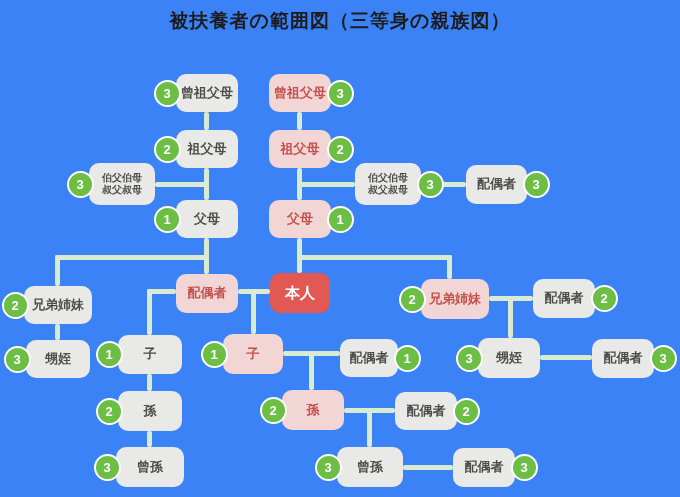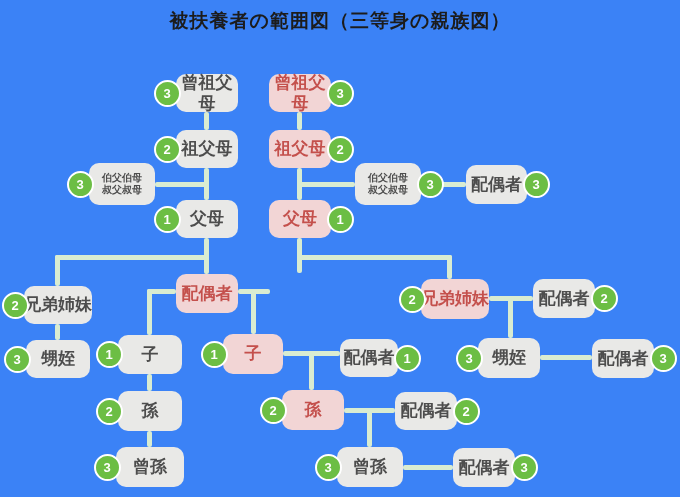--- a/index.html
+++ b/index.html
@@ -29,21 +29,21 @@
     border-radius: 2px;
   }
   .node {
     position: absolute;
     border-radius: 10px;
     display: flex;
     align-items: center;
     justify-content: center;
     text-align: center;
     font-weight: bold;
-    font-size: 17px;
+    font-size: 13px;
     line-height: 1.25;
     white-space: pre-line;
     box-sizing: border-box;
   }
   .node.inlaw { background: #e9e9e7; color: #4d4d4d; }
   .node.blood { background: #f2d5d5; color: #c4504c; }
   .node.self  { background: #e25852; color: #ffffff; font-size: 15px; }
   .node.small { font-size: 10px; }
   .badge {
     position: absolute;
@@ -107,20 +107,21 @@
     <div class="badge" style="left: 1.5px; top: 291.5px;">2</div>
     <div class="node inlaw" style="left: 26px; top: 340px; width: 64px; height: 38px;"><span>甥姪</span></div>
     <div class="badge" style="left: 3.5px; top: 345.5px;">3</div>
     <div class="node inlaw" style="left: 118px; top: 335px; width: 64px; height: 39px;"><span>子</span></div>
     <div class="badge" style="left: 95.5px; top: 341px;">1</div>
     <div class="node inlaw" style="left: 118px; top: 391px; width: 64px; height: 40px;"><span>孫</span></div>
     <div class="badge" style="left: 95.5px; top: 397.5px;">2</div>
     <div class="node inlaw" style="left: 116px; top: 447px; width: 68px; height: 40px;"><span>曾孫</span></div>
     <div class="badge" style="left: 93.5px; top: 453.5px;">3</div>
     <div class="node blood" style="left: 176px; top: 274px; width: 62px; height: 39px;"><span>配偶者</span></div>
+    <div class="node self" style="left: 270px; top: 273px; width: 60px; height: 40px;"><span>本人</span></div>
     <div class="node blood" style="left: 269px; top: 74px; width: 62px; height: 38px;"><span>曾祖父母</span></div>
     <div class="badge" style="left: 326.5px; top: 79.5px;">3</div>
     <div class="node blood" style="left: 269px; top: 130px; width: 62px; height: 38px;"><span>祖父母</span></div>
     <div class="badge" style="left: 326.5px; top: 135.5px;">2</div>
     <div class="node blood" style="left: 269px; top: 200px; width: 62px; height: 38px;"><span>父母</span></div>
     <div class="badge" style="left: 326.5px; top: 205.5px;">1</div>
     <div class="node inlaw small" style="left: 355px; top: 163px; width: 66px; height: 42px;"><span>伯父伯母
 叔父叔母</span></div>
     <div class="badge" style="left: 416.5px; top: 170.5px;">3</div>
     <div class="node inlaw" style="left: 466px; top: 165px; width: 61px; height: 39px;"><span>配偶者</span></div>

